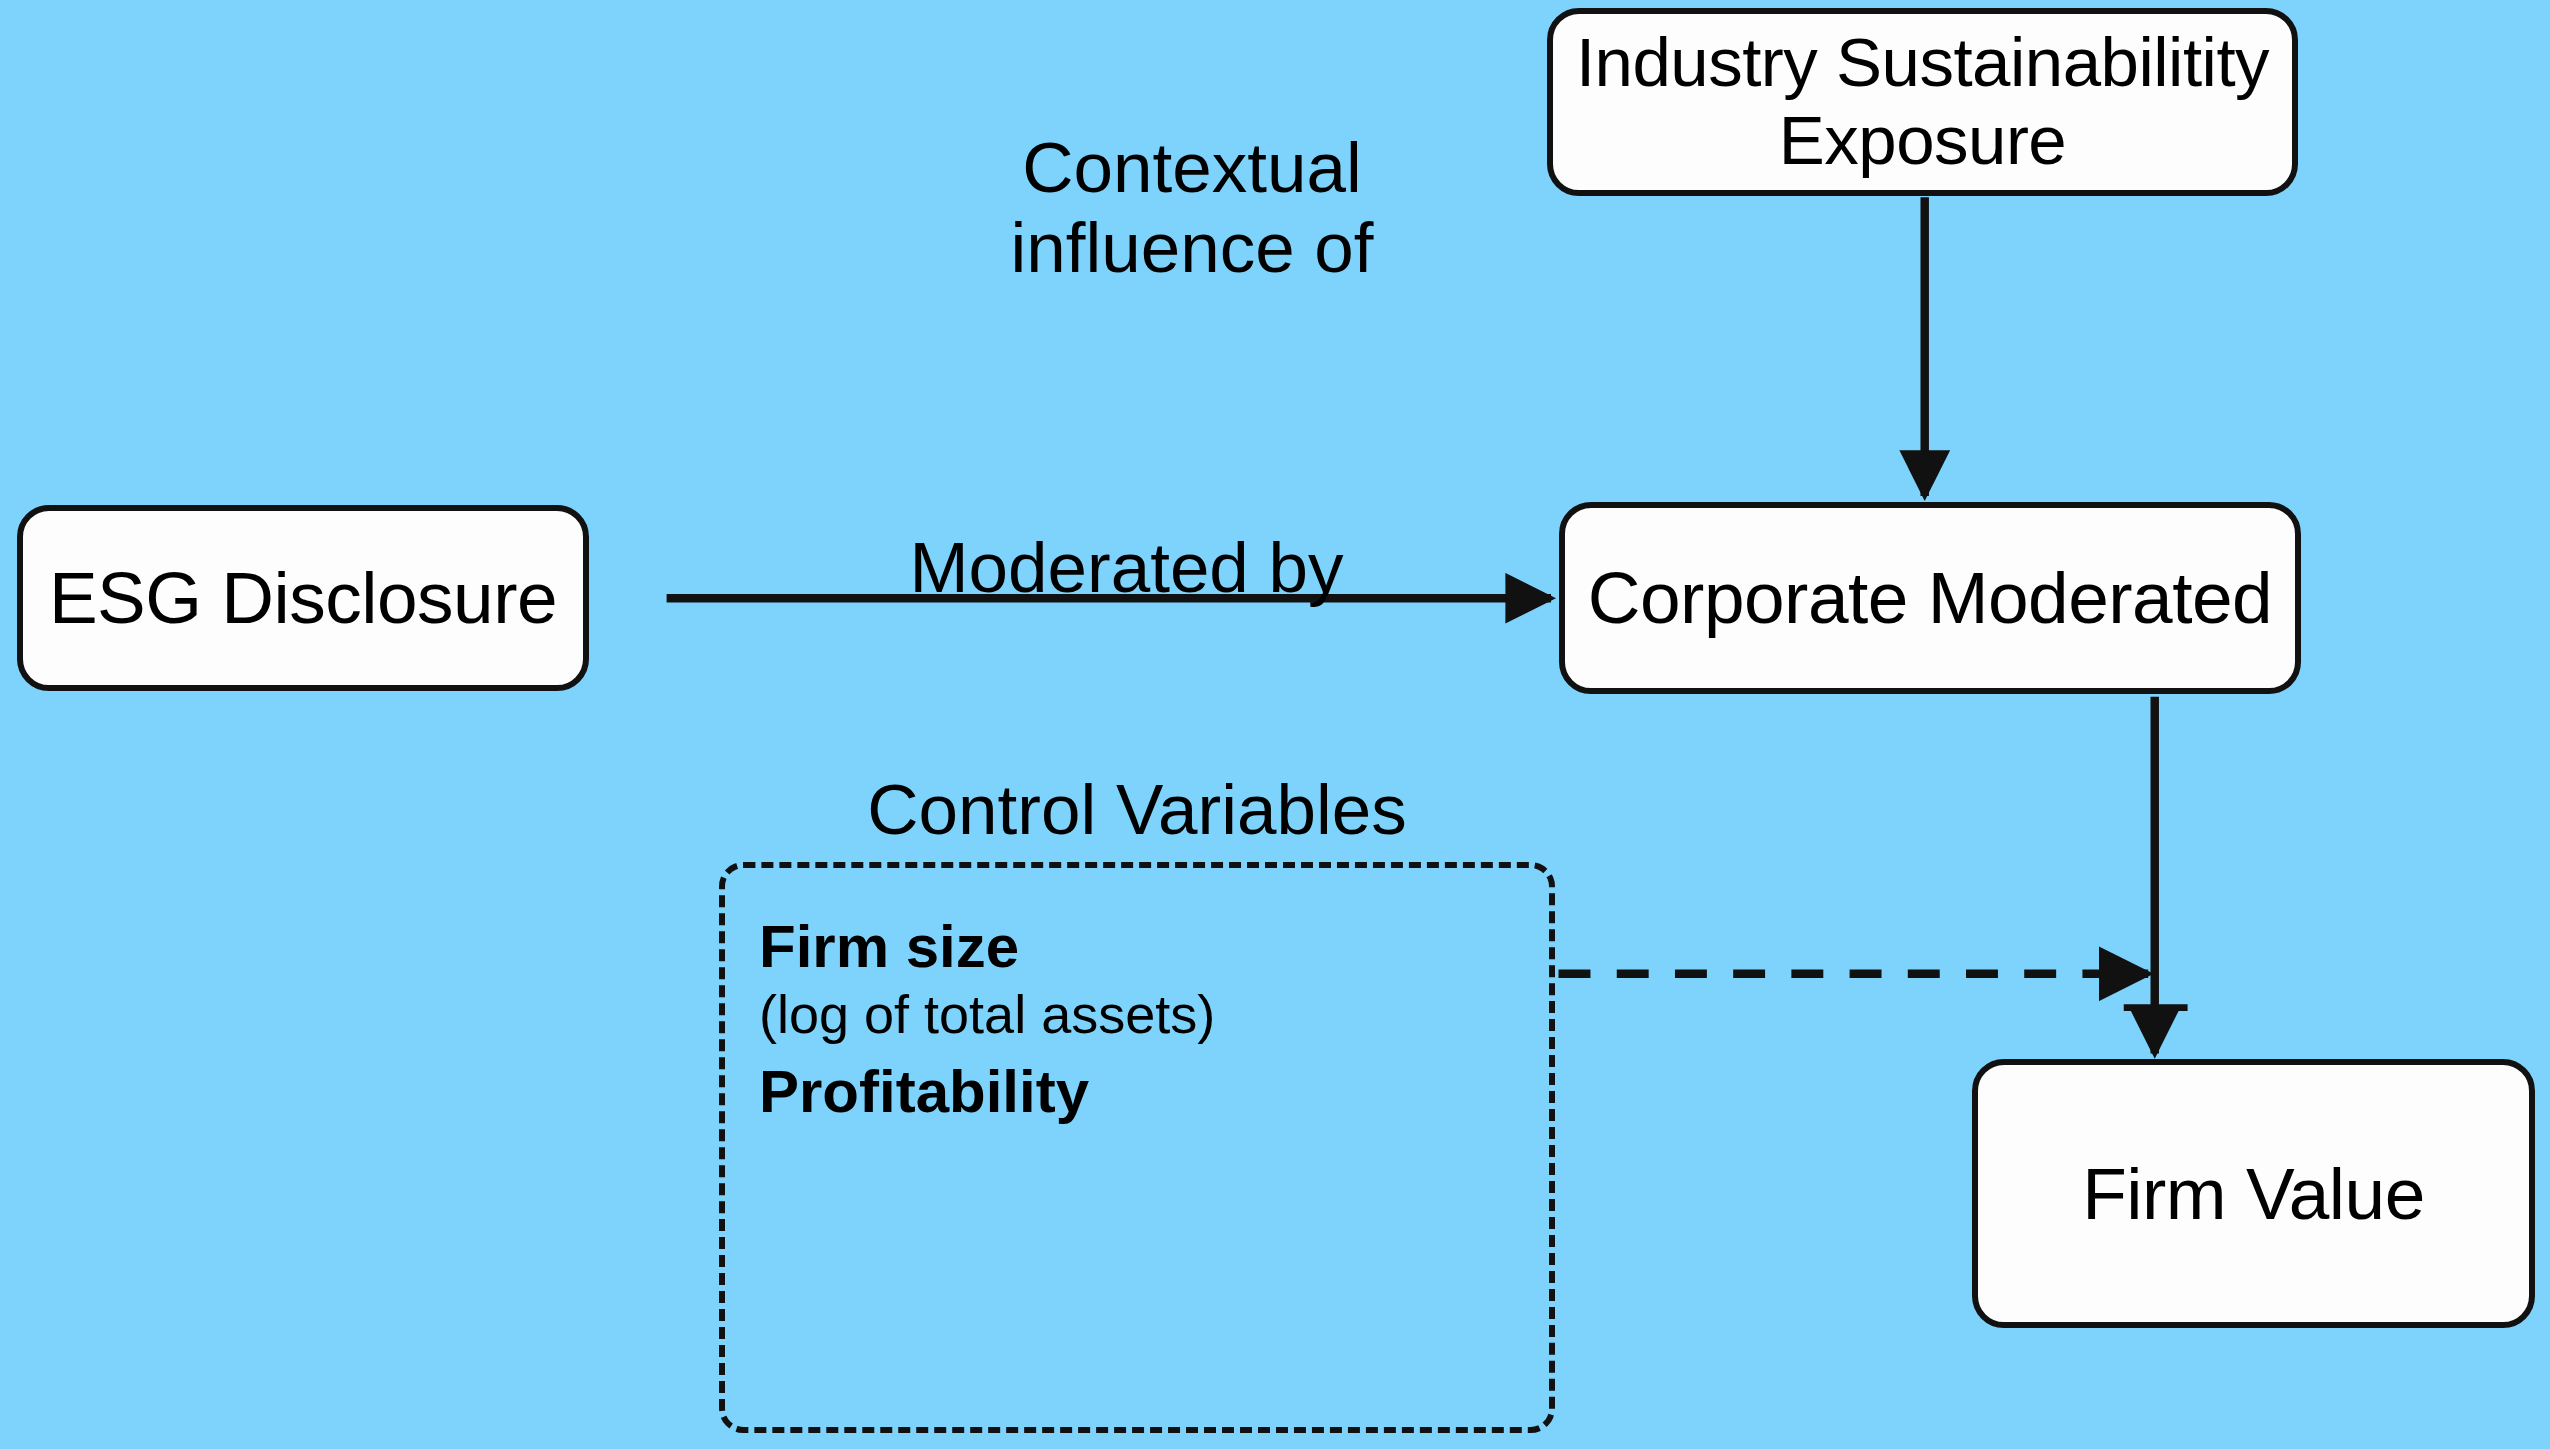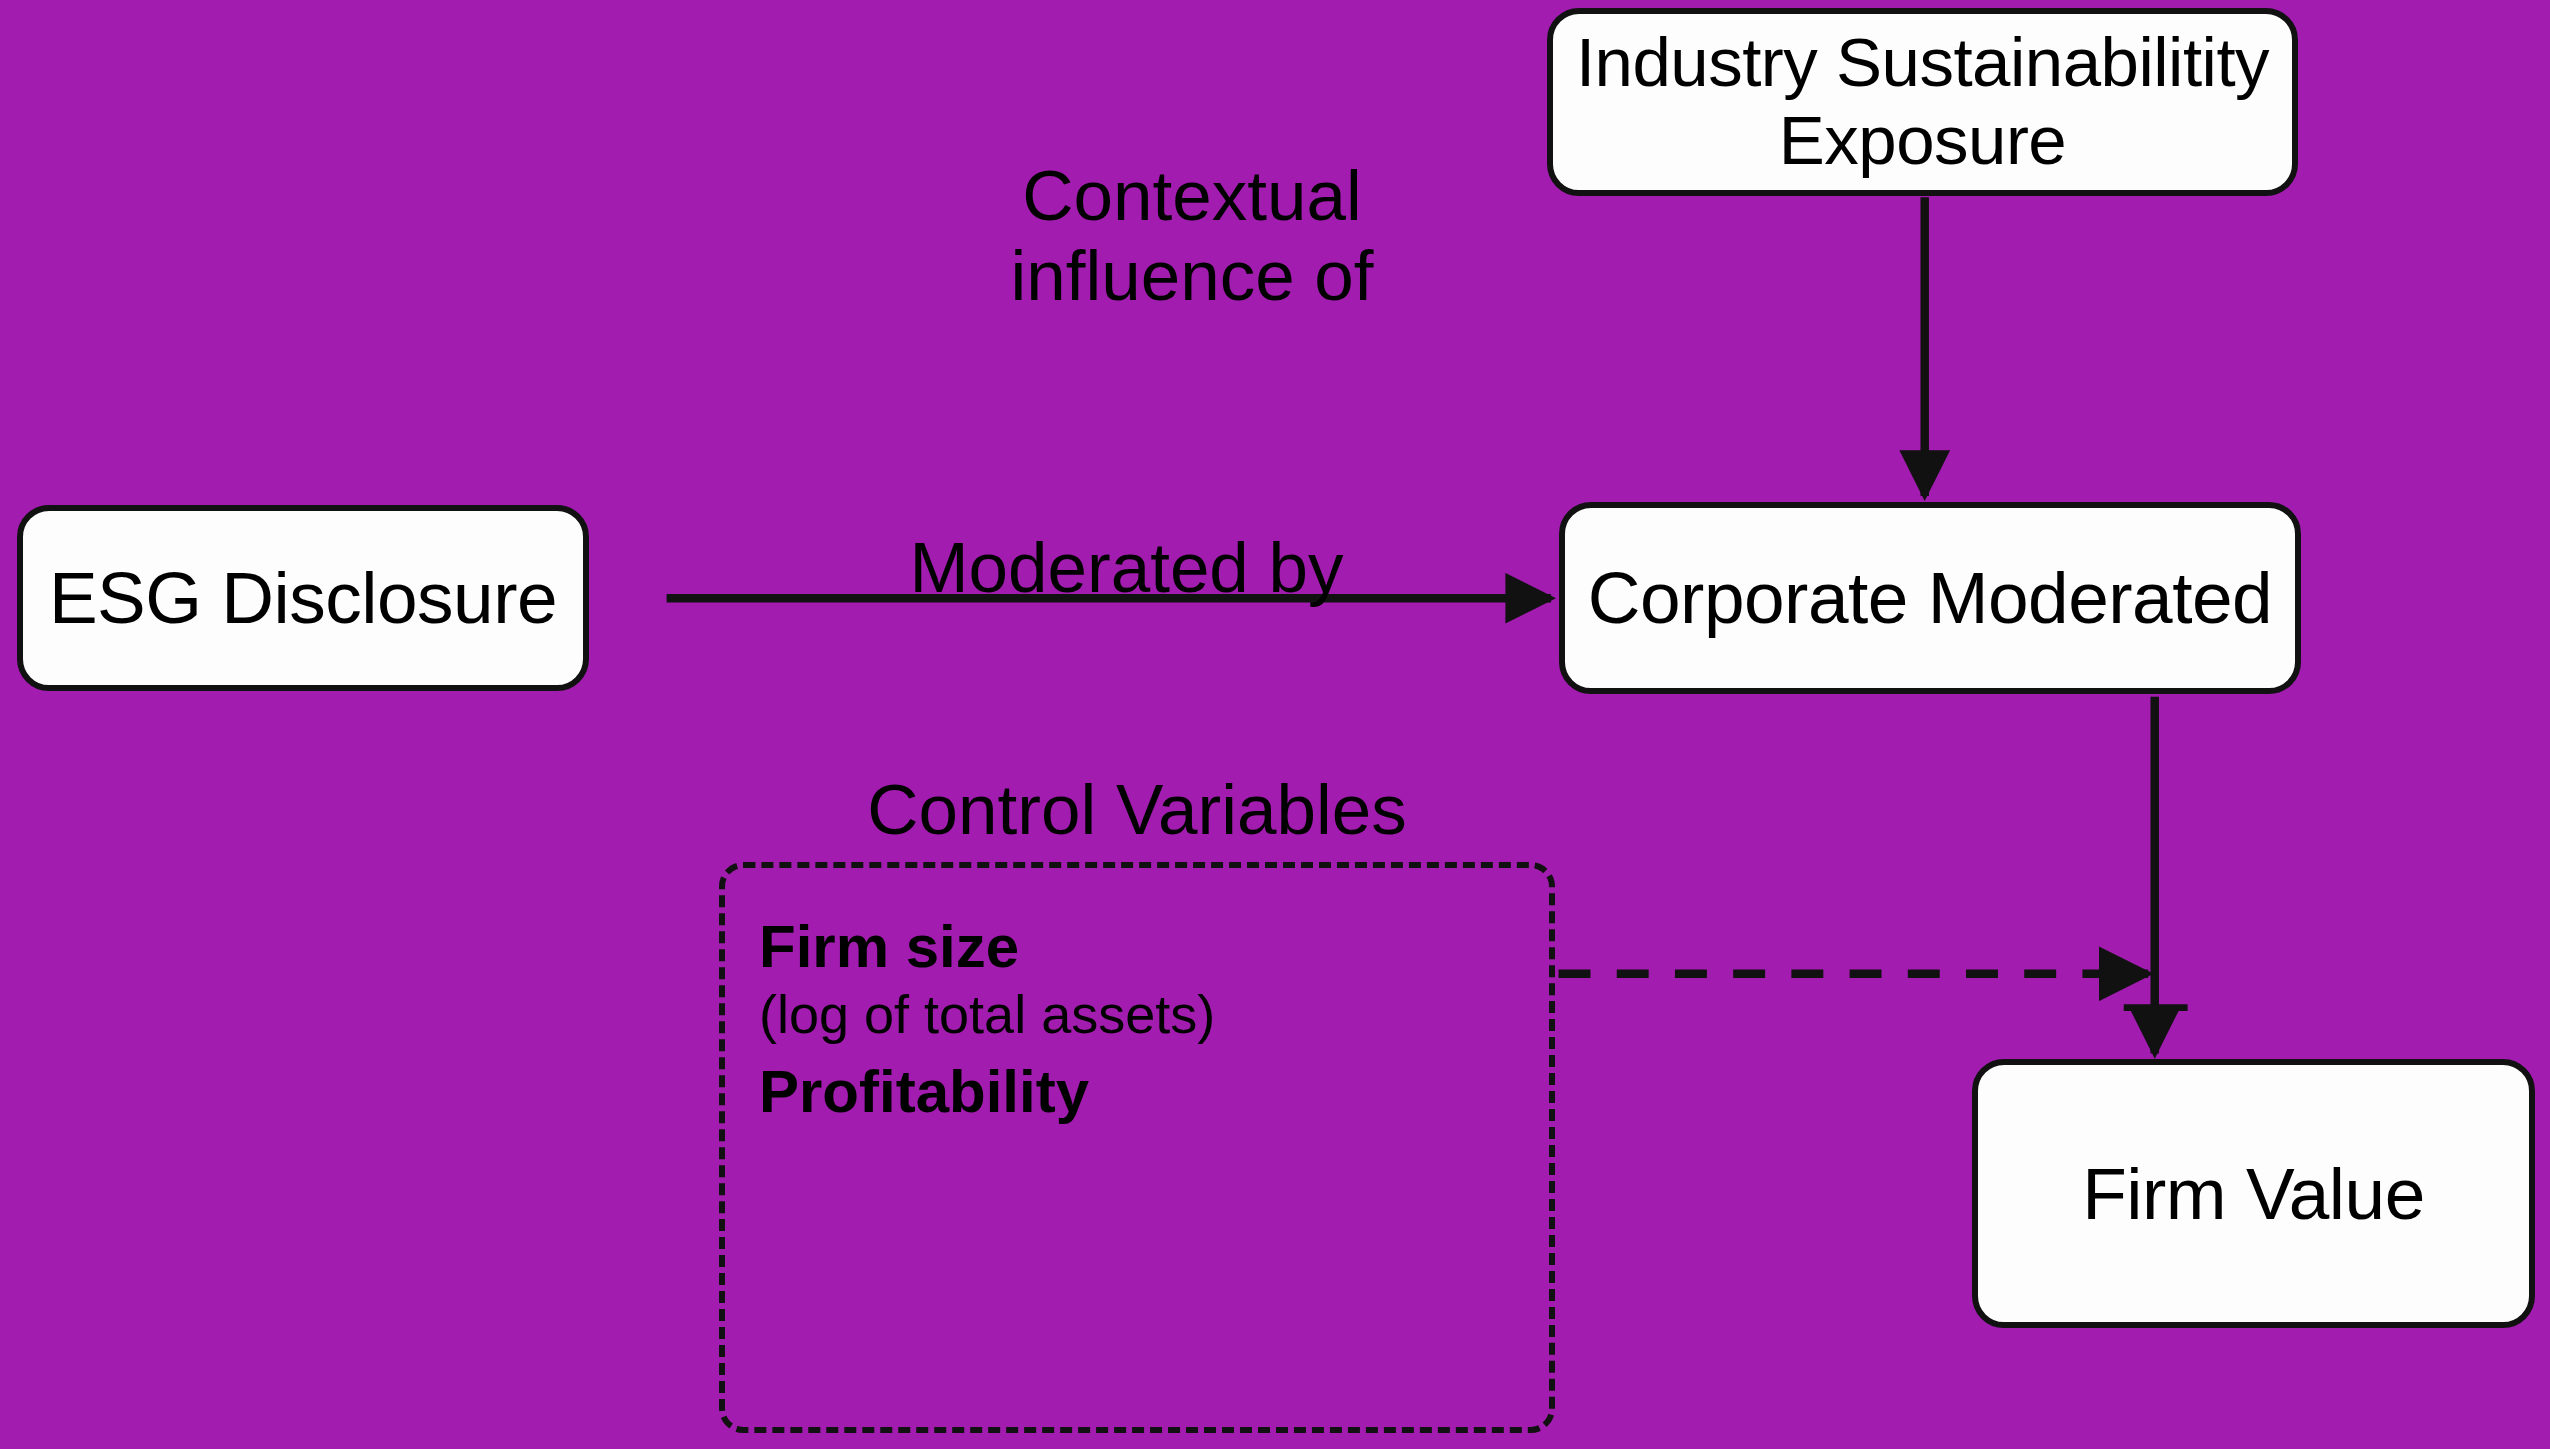--- a/index.html
+++ b/index.html
@@ -8,21 +8,21 @@
     background: #ffffff;
   }
   body {
     font-family: "Liberation Sans", sans-serif;
     color: #000000;
   }
   #canvas {
     position: relative;
     width: 2550px;
     height: 1450px;
-    background: #a21caf;
+    background: #7dd3fc;
     overflow: hidden;
   }
 
   
   .node {
     position: absolute;
     box-sizing: border-box;
     background: #fdfdfd;
     border: 6.6px solid #111111;
     border-radius: 32px;
@@ -78,21 +78,21 @@
 
   
   .label {
     position: absolute;
     font-size: 71px;
     line-height: 1.12;
     text-align: center;
     white-space: pre-line;
   }
   #label-contextual {
-    left: 901px; top: 128px; width: 582px; margin-top: 28px;
+    left: 901px; top: 128px; width: 582px;
   }
   #label-moderated {
     left: 826px; top: 528px; width: 601px;
   }
   #label-control-title {
     left: 719px; top: 770px; width: 836px;
     font-size: 71px;
   }
 
   

